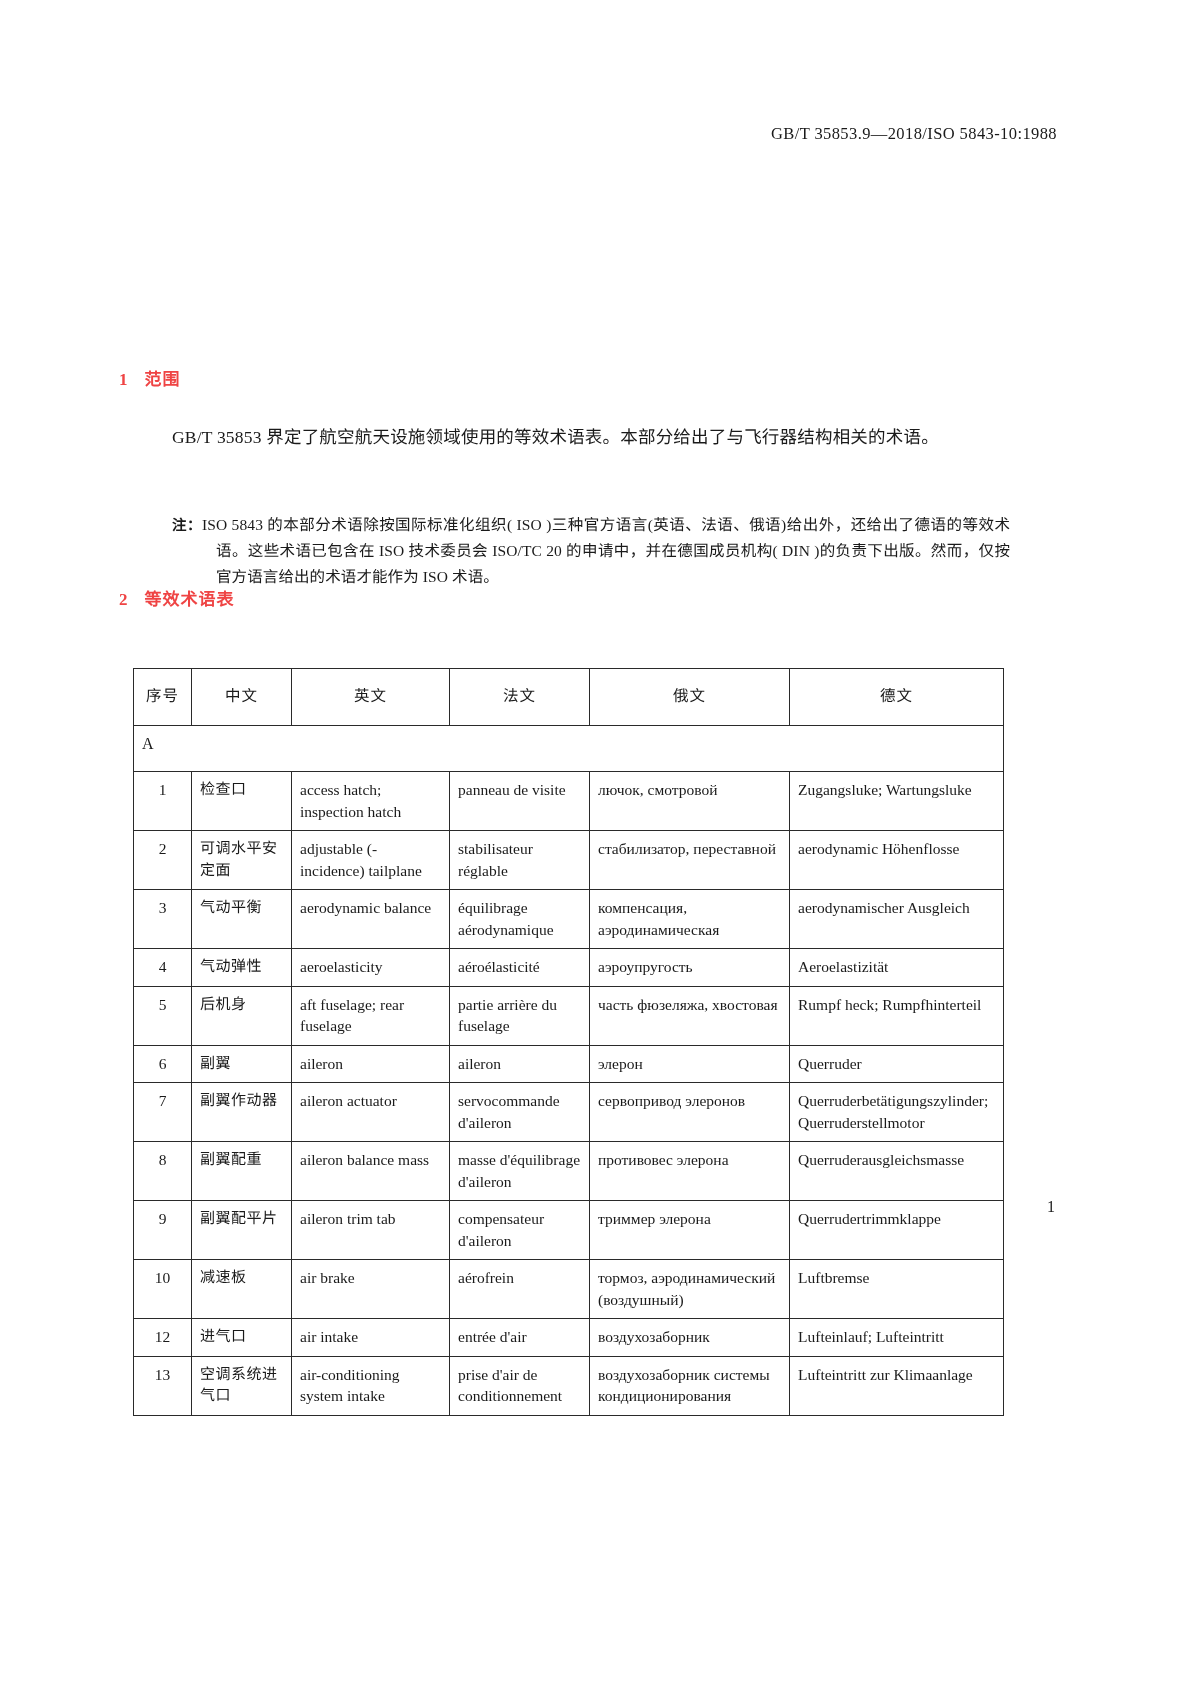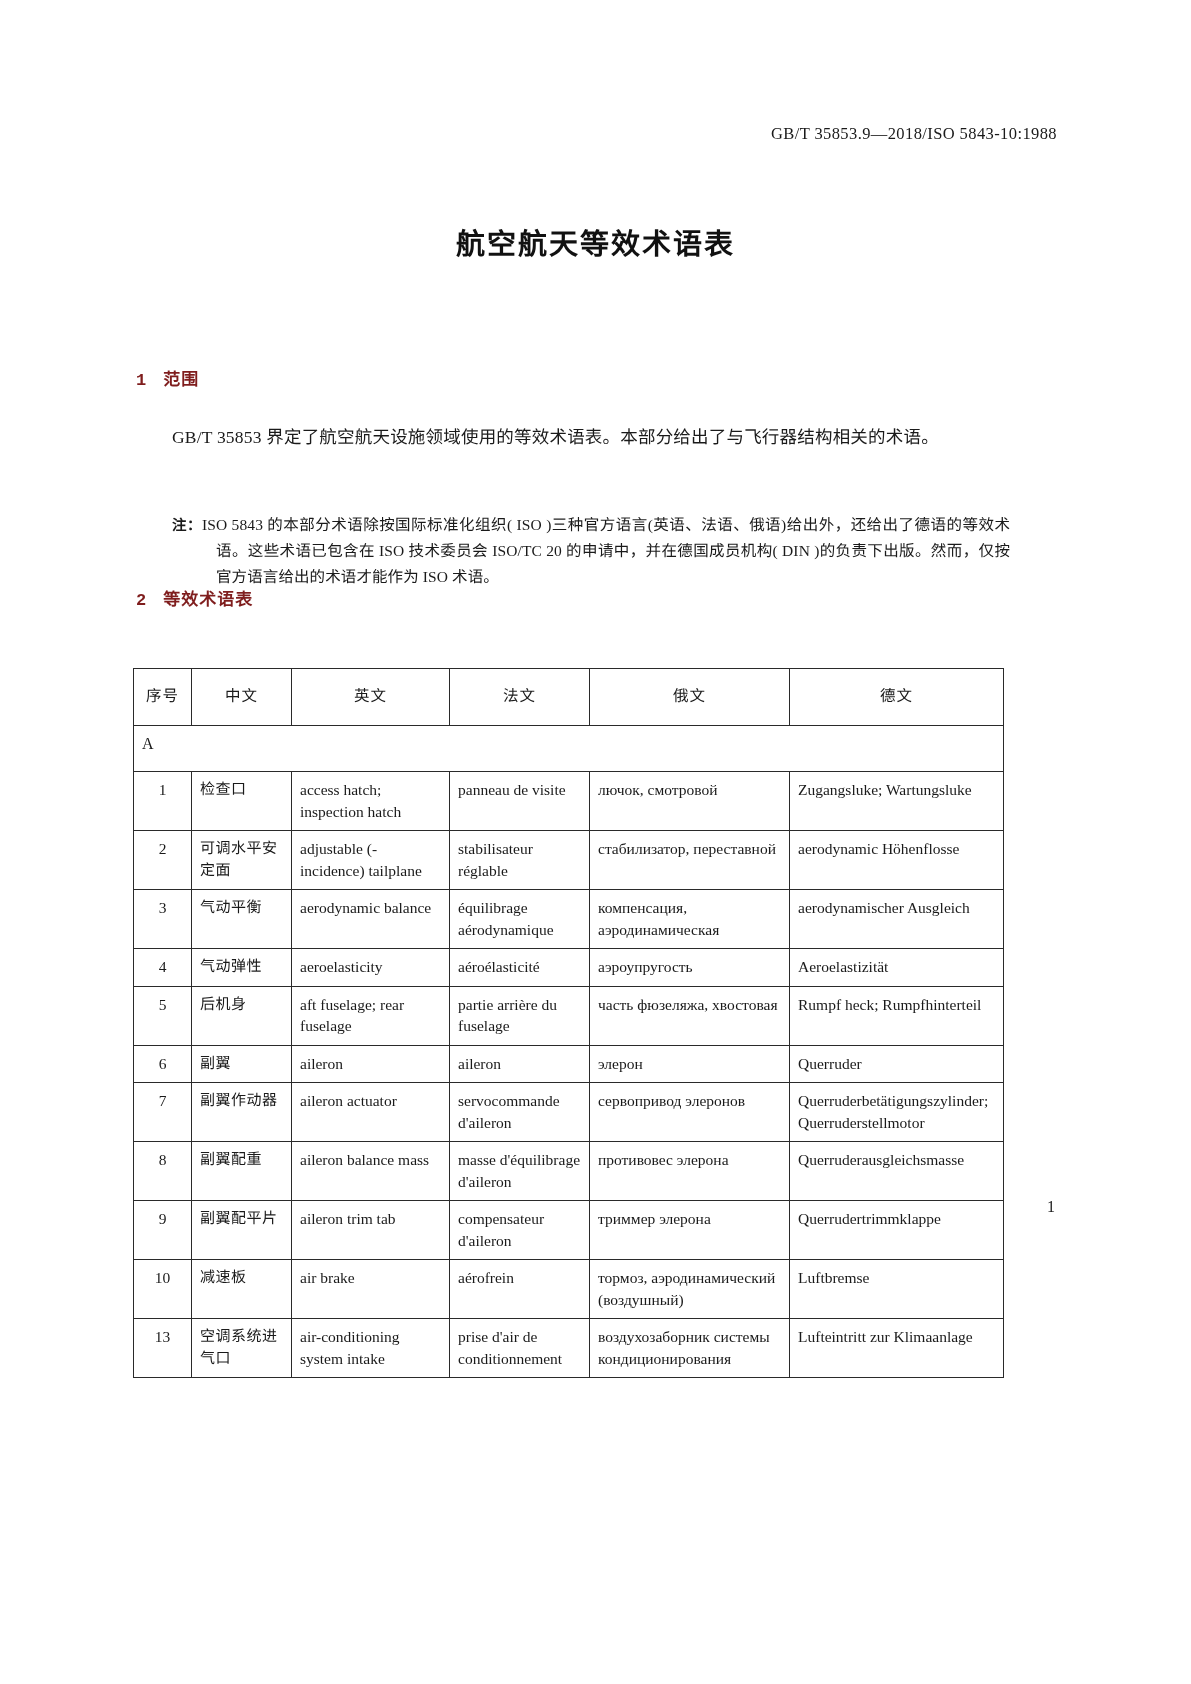--- a/index.html
+++ b/index.html
@@ -47,26 +47,26 @@
     font-weight: 600;
     line-height: 44px;
     letter-spacing: 2px;
     color: #111;
   }
   .doc-title .ln2 { display: block; }
 
   
   .sec-head {
     position: absolute;
-    left: 136px;
-    font-family: Liberation Mono, monospace;
+    left: 119px;
+    font-family: Liberation Serif, serif;
     font-size: 17px;
     font-weight: 600;
     letter-spacing: 1px;
-    color: #7f1d1d;
+    color: #ef4444;
     white-space: nowrap;
   }
   .sec-head .num { margin-right: 16px; }
   #sec1 { top: 365px; }
   #sec2 { top: 585px; }
 
   
   .body-para {
     position: absolute;
     top: 424px;
@@ -169,21 +169,20 @@
 </head>
 <body>
 
 <div class="page">
 
   <div class="run-head">
     <span>GB/T 35853.9—2018/ISO 5843-10:1988</span>
   </div>
 
   <div class="doc-title">
-    <span class="ln1">航空航天等效术语表</span>
   </div>
 
   <div class="sec-head" id="sec1">
     <span class="num">1</span><span>范围</span>
   </div>
 
   <div class="body-para">GB/T 35853 界定了航空航天设施领域使用的等效术语表。本部分给出了与飞行器结构相关的术语。</div>
 
   <div class="note-block">
     <span class="note-hang"><span class="note-lbl">注：</span><span>ISO 5843 的本部分术语除按国际标准化组织( ISO )三种官方语言(英语、法语、俄语)给出外，还给出了德语的等效术语。这些术语已包含在 ISO 技术委员会 ISO/TC 20 的申请中，并在德国成员机构( DIN )的负责下出版。然而，仅按官方语言给出的术语才能作为 ISO 术语。</span></span>
@@ -291,20 +290,28 @@
         </tr>
         <tr>
           <td class="no">10</td>
           <td class="zh">减速板</td>
           <td>air brake</td>
           <td>aérofrein</td>
           <td>тормоз, аэродинамический (воздушный)</td>
           <td>Luftbremse</td>
         </tr>
         <tr>
+          <td class="no">12</td>
+          <td class="zh">进气口</td>
+          <td>air intake</td>
+          <td>entrée d'air</td>
+          <td>воздухозаборник</td>
+          <td>Lufteinlauf; Lufteintritt</td>
+        </tr>
+        <tr>
           <td class="no">13</td>
           <td class="zh">空调系统进气口</td>
           <td>air-conditioning system intake</td>
           <td>prise d'air de conditionnement</td>
           <td>воздухозаборник системы кондиционирования</td>
           <td>Lufteintritt zur Klimaanlage</td>
         </tr>
       </tbody>
     </table>
   </div>

